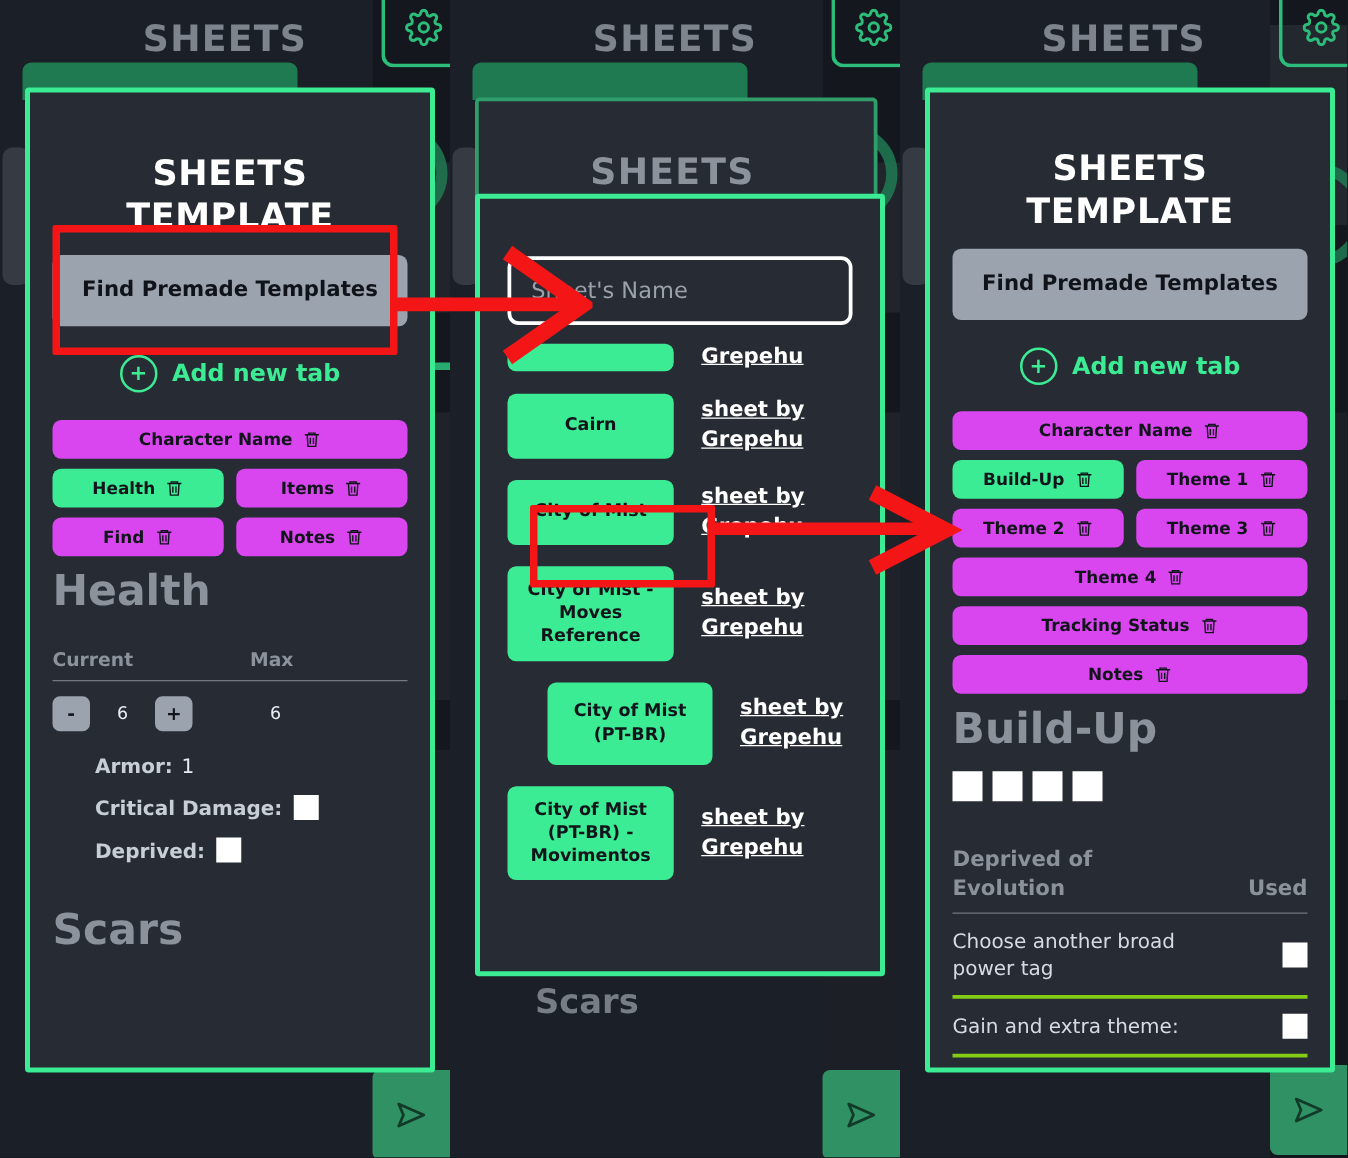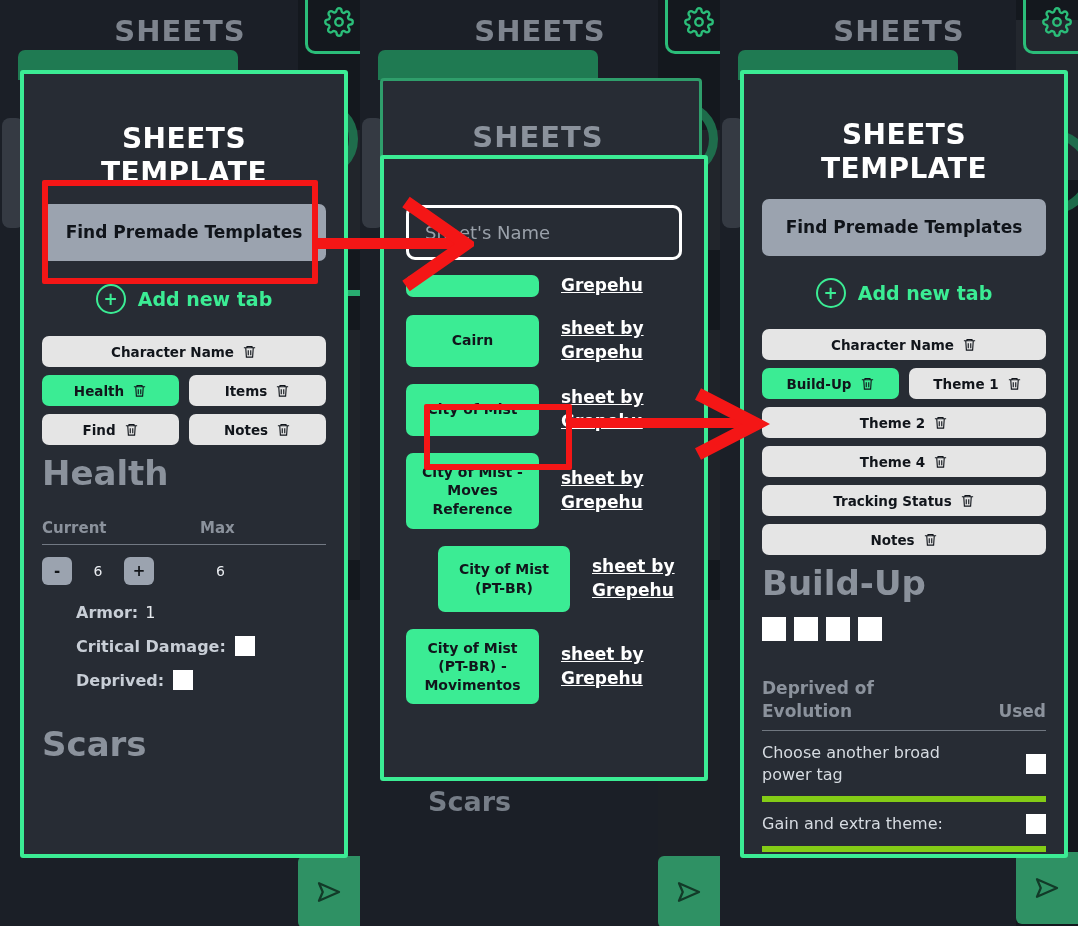--- a/index.html
+++ b/index.html
@@ -47,21 +47,21 @@
      border:none;border-radius:7px;padding:17px 8px;font-size:17px;font-weight:bold;
      font-family:inherit;line-height:1.35;text-align:center;cursor:pointer;}
 
   .addtab{display:flex;align-items:center;justify-content:center;gap:12px;color:#3bec94;
      font-size:19px;font-weight:bold;cursor:pointer;}
   .plus-circ{width:26px;height:26px;border:2px solid #3bec94;border-radius:50%;
      display:flex;align-items:center;justify-content:center;font-size:17px;font-weight:bold;line-height:1;}
 
   .tabrow{display:flex;gap:10px;margin-bottom:8px;}
   .tab{flex:1;display:flex;align-items:center;justify-content:center;gap:8px;
-     background:#e5e5e5;color:#11151b;border-radius:7px;padding:7px 6px;font-size:13.5px;font-weight:bold;cursor:pointer;}
+     background:#d946ef;color:#11151b;border-radius:7px;padding:7px 6px;font-size:13.5px;font-weight:bold;cursor:pointer;}
   .tab.active{background:#3bec94;}
   .tab .lbl{white-space:nowrap;}
   .trash{width:15px;height:17px;flex:0 0 auto;}
 
   .section-h{font-size:34px;font-weight:bold;color:#8b929c;margin:8px 0 0;}
 
   .cm-head{display:flex;color:#8b929c;font-size:15px;font-weight:bold;
      border-bottom:1px solid #727983;padding-bottom:7px;}
   .cm-row{display:flex;align-items:center;padding-top:12px;}
   .stepper{width:30px;height:28px;background:#9ba3af;color:#121519;border:none;border-radius:6px;
@@ -85,21 +85,21 @@
      display:flex;align-items:center;justify-content:center;}
   .sheetmeta{color:#fff;font-size:17px;font-weight:bold;text-decoration:underline;line-height:1.4;max-width:90px;}
 
   
   .boxrow{display:flex;gap:8px;margin-top:14px;}
   .bigbox{width:24px;height:24px;background:#fff;cursor:pointer;}
 
   .me-head{display:flex;justify-content:space-between;align-items:flex-end;color:#8b929c;
      font-size:17px;font-weight:bold;border-bottom:1px solid #707780;padding-bottom:7px;line-height:1.35;}
   .me-row{display:flex;justify-content:space-between;align-items:center;color:#d6dbe1;
-     font-size:16px;border-bottom:6px solid #84cc16;padding:11px 0;line-height:1.35;}
+     font-size:16px;border-bottom:3px solid #84cc16;padding:11px 0;line-height:1.35;}
   .me-row .t{max-width:190px;}
 
   
   .redbox{position:absolute;border:6px solid #f41616;border-radius:2px;box-sizing:border-box;}
   .redline{position:absolute;background:#f41616;}
   .arrowhead{position:absolute;}
 </style>
 </head>
 <body>
 
@@ -350,20 +350,26 @@
               </svg>
           </div>
         </div>
         <div class="tabrow">
           <div class="tab">
             <span class="lbl">Theme 2</span>
             <svg class="trash" viewBox="0 0 24 24" fill="none" stroke="#11151b" stroke-width="1.8">
                 <path d="M3 6h18M8 6V4h8v2M6 6l1 15h10l1-15M10 10v8M14 10v8"></path>
               </svg>
           </div>
+          <div class="tab">
+            <span class="lbl">Theme 3</span>
+            <svg class="trash" viewBox="0 0 24 24" fill="none" stroke="#11151b" stroke-width="1.8">
+                <path d="M3 6h18M8 6V4h8v2M6 6l1 15h10l1-15M10 10v8M14 10v8"></path>
+              </svg>
+          </div>
         </div>
         <div class="tabrow">
           <div class="tab">
             <span class="lbl">Theme 4</span>
             <svg class="trash" viewBox="0 0 24 24" fill="none" stroke="#11151b" stroke-width="1.8">
                 <path d="M3 6h18M8 6V4h8v2M6 6l1 15h10l1-15M10 10v8M14 10v8"></path>
               </svg>
           </div>
         </div>
         <div class="tabrow">

